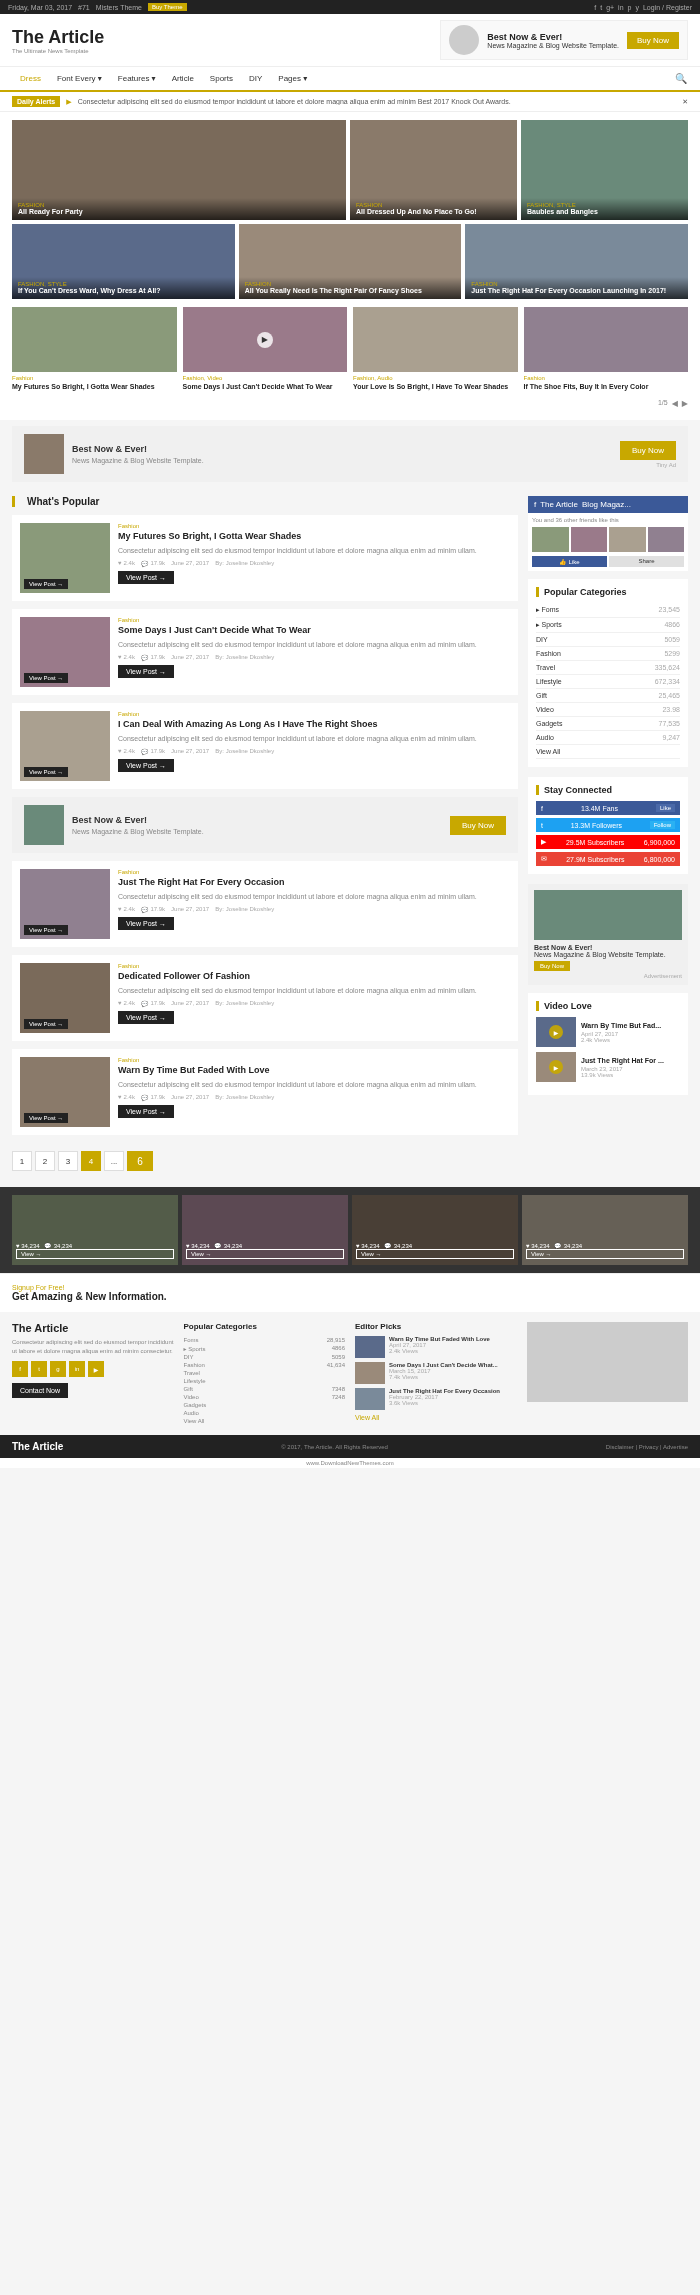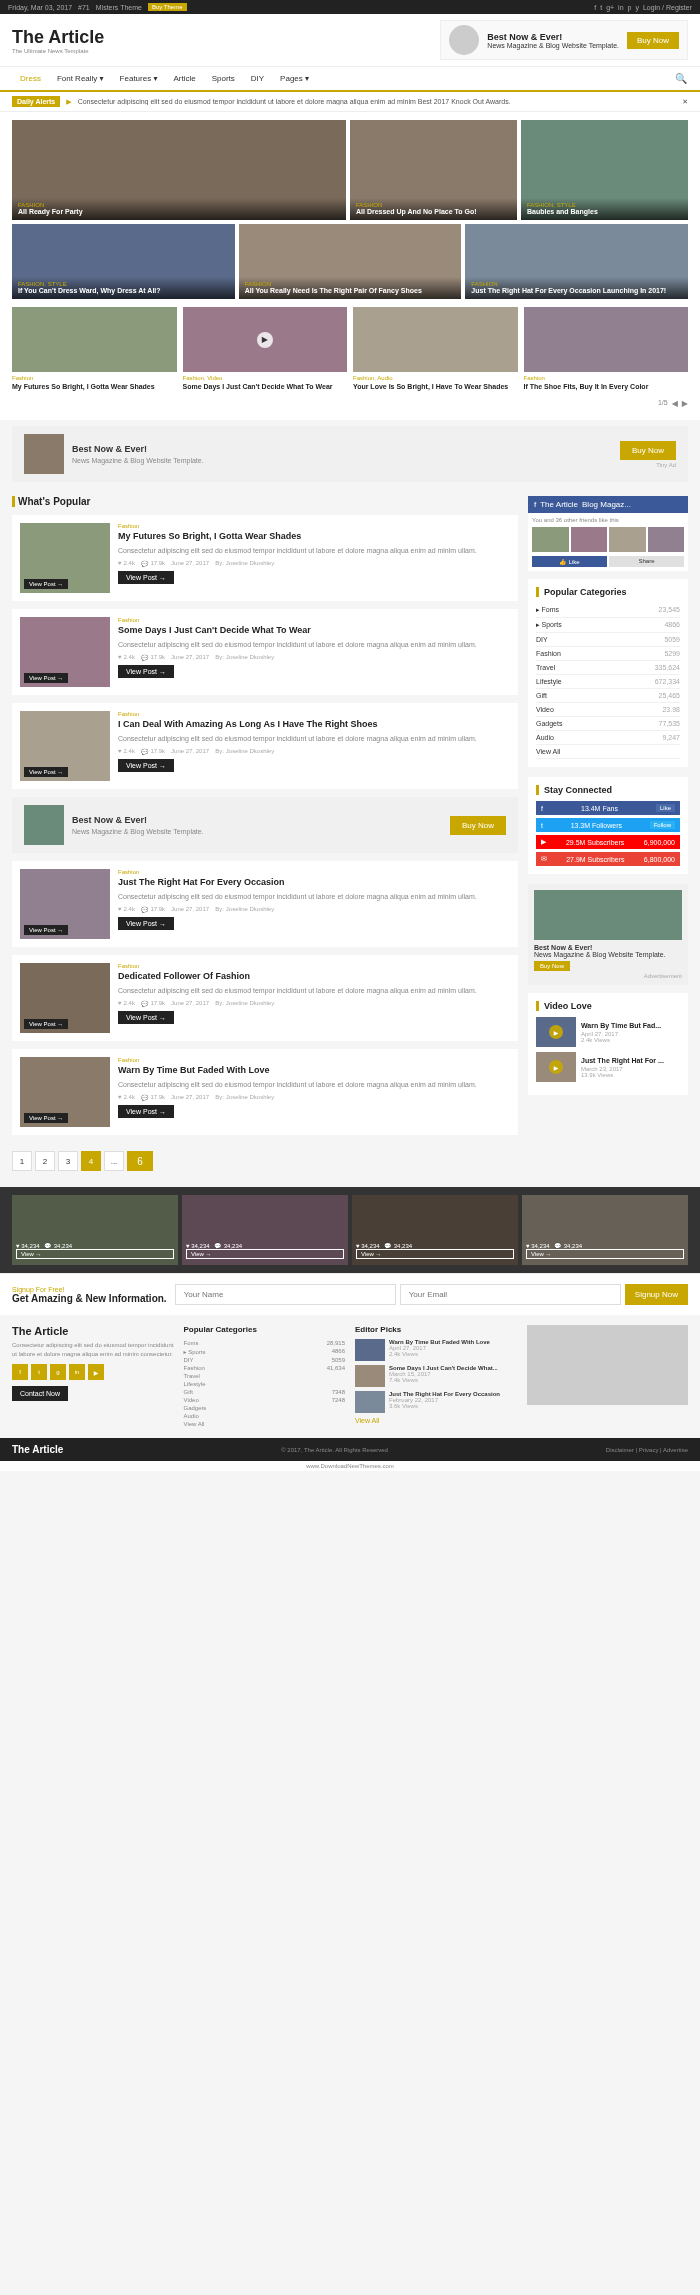--- a/index.html
+++ b/index.html
@@ -63,21 +63,21 @@
     .ad-banner-text span { font-size: 7px; color: #888; }
     .ad-banner-btn { background: #c8a800; color: #fff; padding: 5px 12px; font-size: 8px; border: none; cursor: pointer; }
     .ad-tiny { font-size: 6px; color: #aaa; }
 
     
     .main-layout { display: flex; gap: 10px; padding: 8px 12px; background: #f5f5f5; }
     .main-content { flex: 1; }
     .sidebar { width: 160px; flex-shrink: 0; }
 
     
-    .section-label { font-size: 10px; font-weight: bold; color: #222; margin-bottom: 8px; border-left: 3px solid #c8a800; padding-left: 3px; }
+    .section-label { font-size: 10px; font-weight: bold; color: #222; margin-bottom: 8px; border-left: 3px solid #c8a800; padding-left: 12px; }
     .post-card { background: #fff; margin-bottom: 8px; display: flex; gap: 8px; align-items: flex-start; padding: 8px; }
     .post-thumb { width: 90px; height: 70px; background: #ccc; flex-shrink: 0; position: relative; cursor: pointer; }
     .post-thumb-overlay { position: absolute; bottom: 4px; left: 4px; }
     .view-post-btn { background: #222; color: #fff; font-size: 6px; padding: 2px 5px; cursor: pointer; display: inline-block; }
     .post-info { flex: 1; }
     .post-cat { font-size: 6px; color: #c8a800; margin-bottom: 2px; }
     .post-title { font-size: 9px; font-weight: bold; color: #222; line-height: 1.3; margin-bottom: 3px; cursor: pointer; }
     .post-excerpt { font-size: 7px; color: #888; line-height: 1.4; margin-bottom: 4px; }
     .post-meta { display: flex; gap: 6px; align-items: center; font-size: 6px; color: #aaa; margin-bottom: 4px; }
     .post-meta-item { display: flex; align-items: center; gap: 2px; }
@@ -217,21 +217,21 @@
     <div class="header-ad-text">
       <strong>Best Now &amp; Ever!</strong>
       <span>News Magazine &amp; Blog Website Template.</span>
     </div>
     <button class="header-ad-btn">Buy Now</button>
   </div>
 </div>
 
 <nav class="nav">
   <span class="nav-item active">Dress</span>
-  <span class="nav-item">Font Really ▾</span>
+  <span class="nav-item">Font Every ▾</span>
   <span class="nav-item">Features ▾</span>
   <span class="nav-item">Article</span>
   <span class="nav-item">Sports</span>
   <span class="nav-item">DIY</span>
   <span class="nav-item">Pages ▾</span>
   <span class="nav-search">🔍</span>
 </nav>
 
 <div class="alert-bar">
   <span class="alert-badge">Daily Alerts</span>
@@ -645,25 +645,20 @@
       </div>
     </div>
   </div>
 </div>
 
 <div class="newsletter">
   <div class="newsletter-text">
     <div class="newsletter-label">Signup For Free!</div>
     <div class="newsletter-title">Get Amazing &amp; New Information.</div>
   </div>
-  <div class="newsletter-form">
-    <input class="newsletter-input" type="text" placeholder="Your Name" style="">
-    <input class="newsletter-input" type="email" placeholder="Your Email" style="">
-    <button class="newsletter-btn">Signup Now</button>
-  </div>
 </div>
 
 <div class="footer-top">
 
   <div>
     <div class="footer-logo">The Article</div>
     <div class="footer-text" style="margin-top:4px;">Consectetur adipiscing elit sed do eiusmod tempor incididunt ut labore et dolore magna aliqua enim ad minim consectetur.</div>
     <div class="footer-social">
       <div class="footer-social-btn">f</div>
       <div class="footer-social-btn">t</div>

